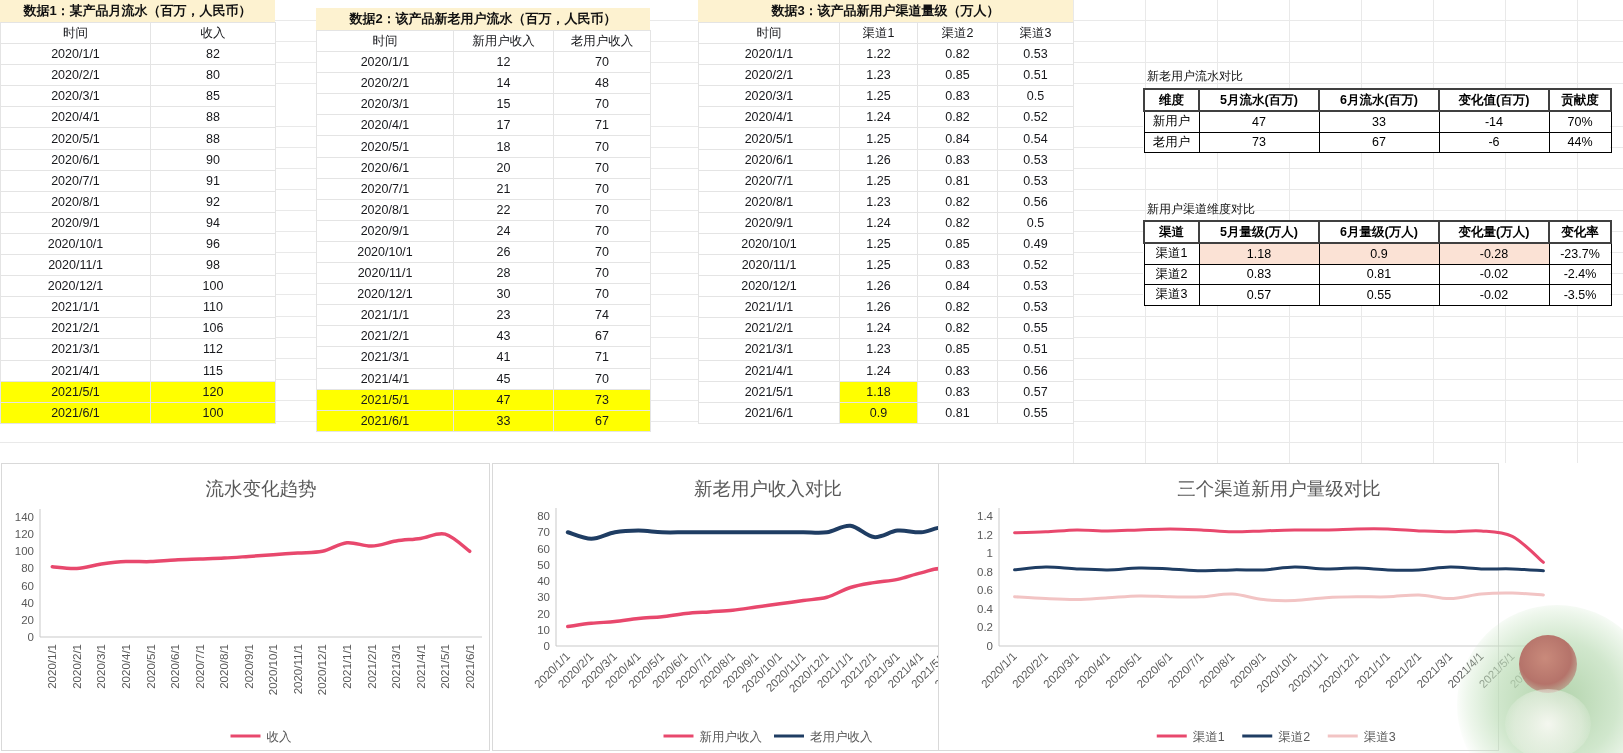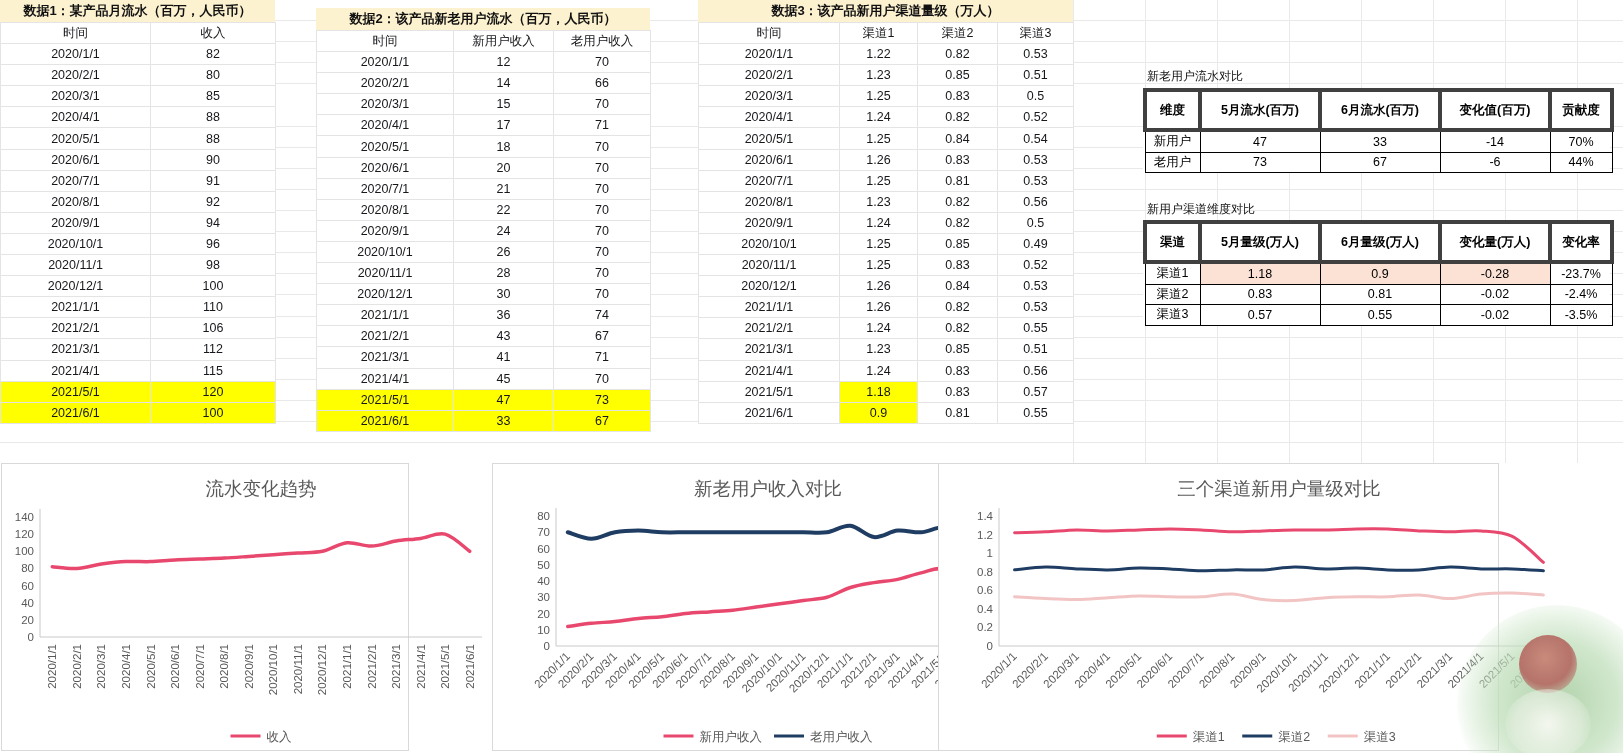--- a/index.html
+++ b/index.html
@@ -11,21 +11,21 @@
   .rowmarker{position:absolute;left:0;top:263px;width:3px;height:22px;background:#1e8a5a;}
   .dtable{position:absolute;background:#fff;}
   .dtitle{height:22px;line-height:22px;text-align:center;font-weight:bold;font-size:13px;
           background:#fdf2d0;color:#111;}
   .dtable table{border-collapse:collapse;table-layout:fixed;width:100%;}
   .dtable td,.dtable th{border:1px solid #e4e4e4;height:20.1px;padding:0;text-align:center;
           font-size:12.5px;font-weight:400;color:#17181c;white-space:nowrap;overflow:hidden;}
   .stitle{position:absolute;font-size:12px;color:#111;white-space:nowrap;}
   .stable{position:absolute;background:#fff;}
   .stable table{border-collapse:collapse;table-layout:fixed;width:100%;}
-  .stable th{border:4px solid #404040;height:20px;padding:8px 2px;text-align:center;font-size:12.5px;
+  .stable th{border:2px solid #404040;height:20px;padding:0 2px;text-align:center;font-size:12.5px;
           font-weight:bold;color:#000;white-space:nowrap;overflow:hidden;}
   .stable td{border:1px solid #000;height:19.5px;padding:0 2px;text-align:center;font-size:12.5px;
           color:#000;white-space:nowrap;overflow:hidden;}
   .chart-panel{position:absolute;top:463px;height:288px;background:#fff;border:1px solid #d9d9d9;
           box-sizing:border-box;}
   .chart-panel svg{display:block;}
   .watermark{position:absolute;right:-34px;bottom:-52px;width:200px;height:200px;border-radius:50%;
     background:radial-gradient(circle at 50% 48%,rgba(173,208,166,.95) 0%,rgba(193,223,188,.75) 42%,rgba(205,231,200,.35) 62%,rgba(205,231,200,0) 72%);
     pointer-events:none;}
   .watermark .inner{position:absolute;left:62px;top:30px;width:58px;height:58px;border-radius:50%;
@@ -155,21 +155,21 @@
         </thead>
         <tbody>
           <tr>
             <td>2020/1/1</td>
             <td>12</td>
             <td>70</td>
           </tr>
           <tr>
             <td>2020/2/1</td>
             <td>14</td>
-            <td>66</td>
+            <td>48</td>
           </tr>
           <tr>
             <td>2020/3/1</td>
             <td>15</td>
             <td>70</td>
           </tr>
           <tr>
             <td>2020/4/1</td>
             <td>17</td>
             <td>71</td>
@@ -209,21 +209,21 @@
             <td>28</td>
             <td>70</td>
           </tr>
           <tr>
             <td>2020/12/1</td>
             <td>30</td>
             <td>70</td>
           </tr>
           <tr>
             <td>2021/1/1</td>
-            <td>36</td>
+            <td>23</td>
             <td>74</td>
           </tr>
           <tr>
             <td>2021/2/1</td>
             <td>43</td>
             <td>67</td>
           </tr>
           <tr>
             <td>2021/3/1</td>
             <td>41</td>
@@ -454,21 +454,21 @@
             <td>渠道3</td>
             <td>0.57</td>
             <td>0.55</td>
             <td>-0.02</td>
             <td>-3.5%</td>
           </tr>
         </tbody>
       </table>
   </div>
 
-  <div class="chart-panel" style="left:1px;width:408px">
+  <div class="chart-panel" style="left:1px;width:489px">
     <svg width="487" height="286">
         <text x="259" y="31" text-anchor="middle" font-size="18.5" fill="#595959">流水变化趋势</text>
         <line x1="38" y1="45" x2="38" y2="173" stroke="#c9c9c9"></line>
         <line x1="38" y1="173" x2="480" y2="173" stroke="#c9c9c9"></line>
         <text x="32" y="177" text-anchor="end" font-size="11.5" fill="#595959">0</text>
         <text x="32" y="159.85714285714286" text-anchor="end" font-size="11.5" fill="#595959">20</text>
         <text x="32" y="142.71428571428572" text-anchor="end" font-size="11.5" fill="#595959">40</text>
         <text x="32" y="125.57142857142858" text-anchor="end" font-size="11.5" fill="#595959">60</text>
         <text x="32" y="108.42857142857143" text-anchor="end" font-size="11.5" fill="#595959">80</text>
         <text x="32" y="91.28571428571428" text-anchor="end" font-size="11.5" fill="#595959">100</text>

